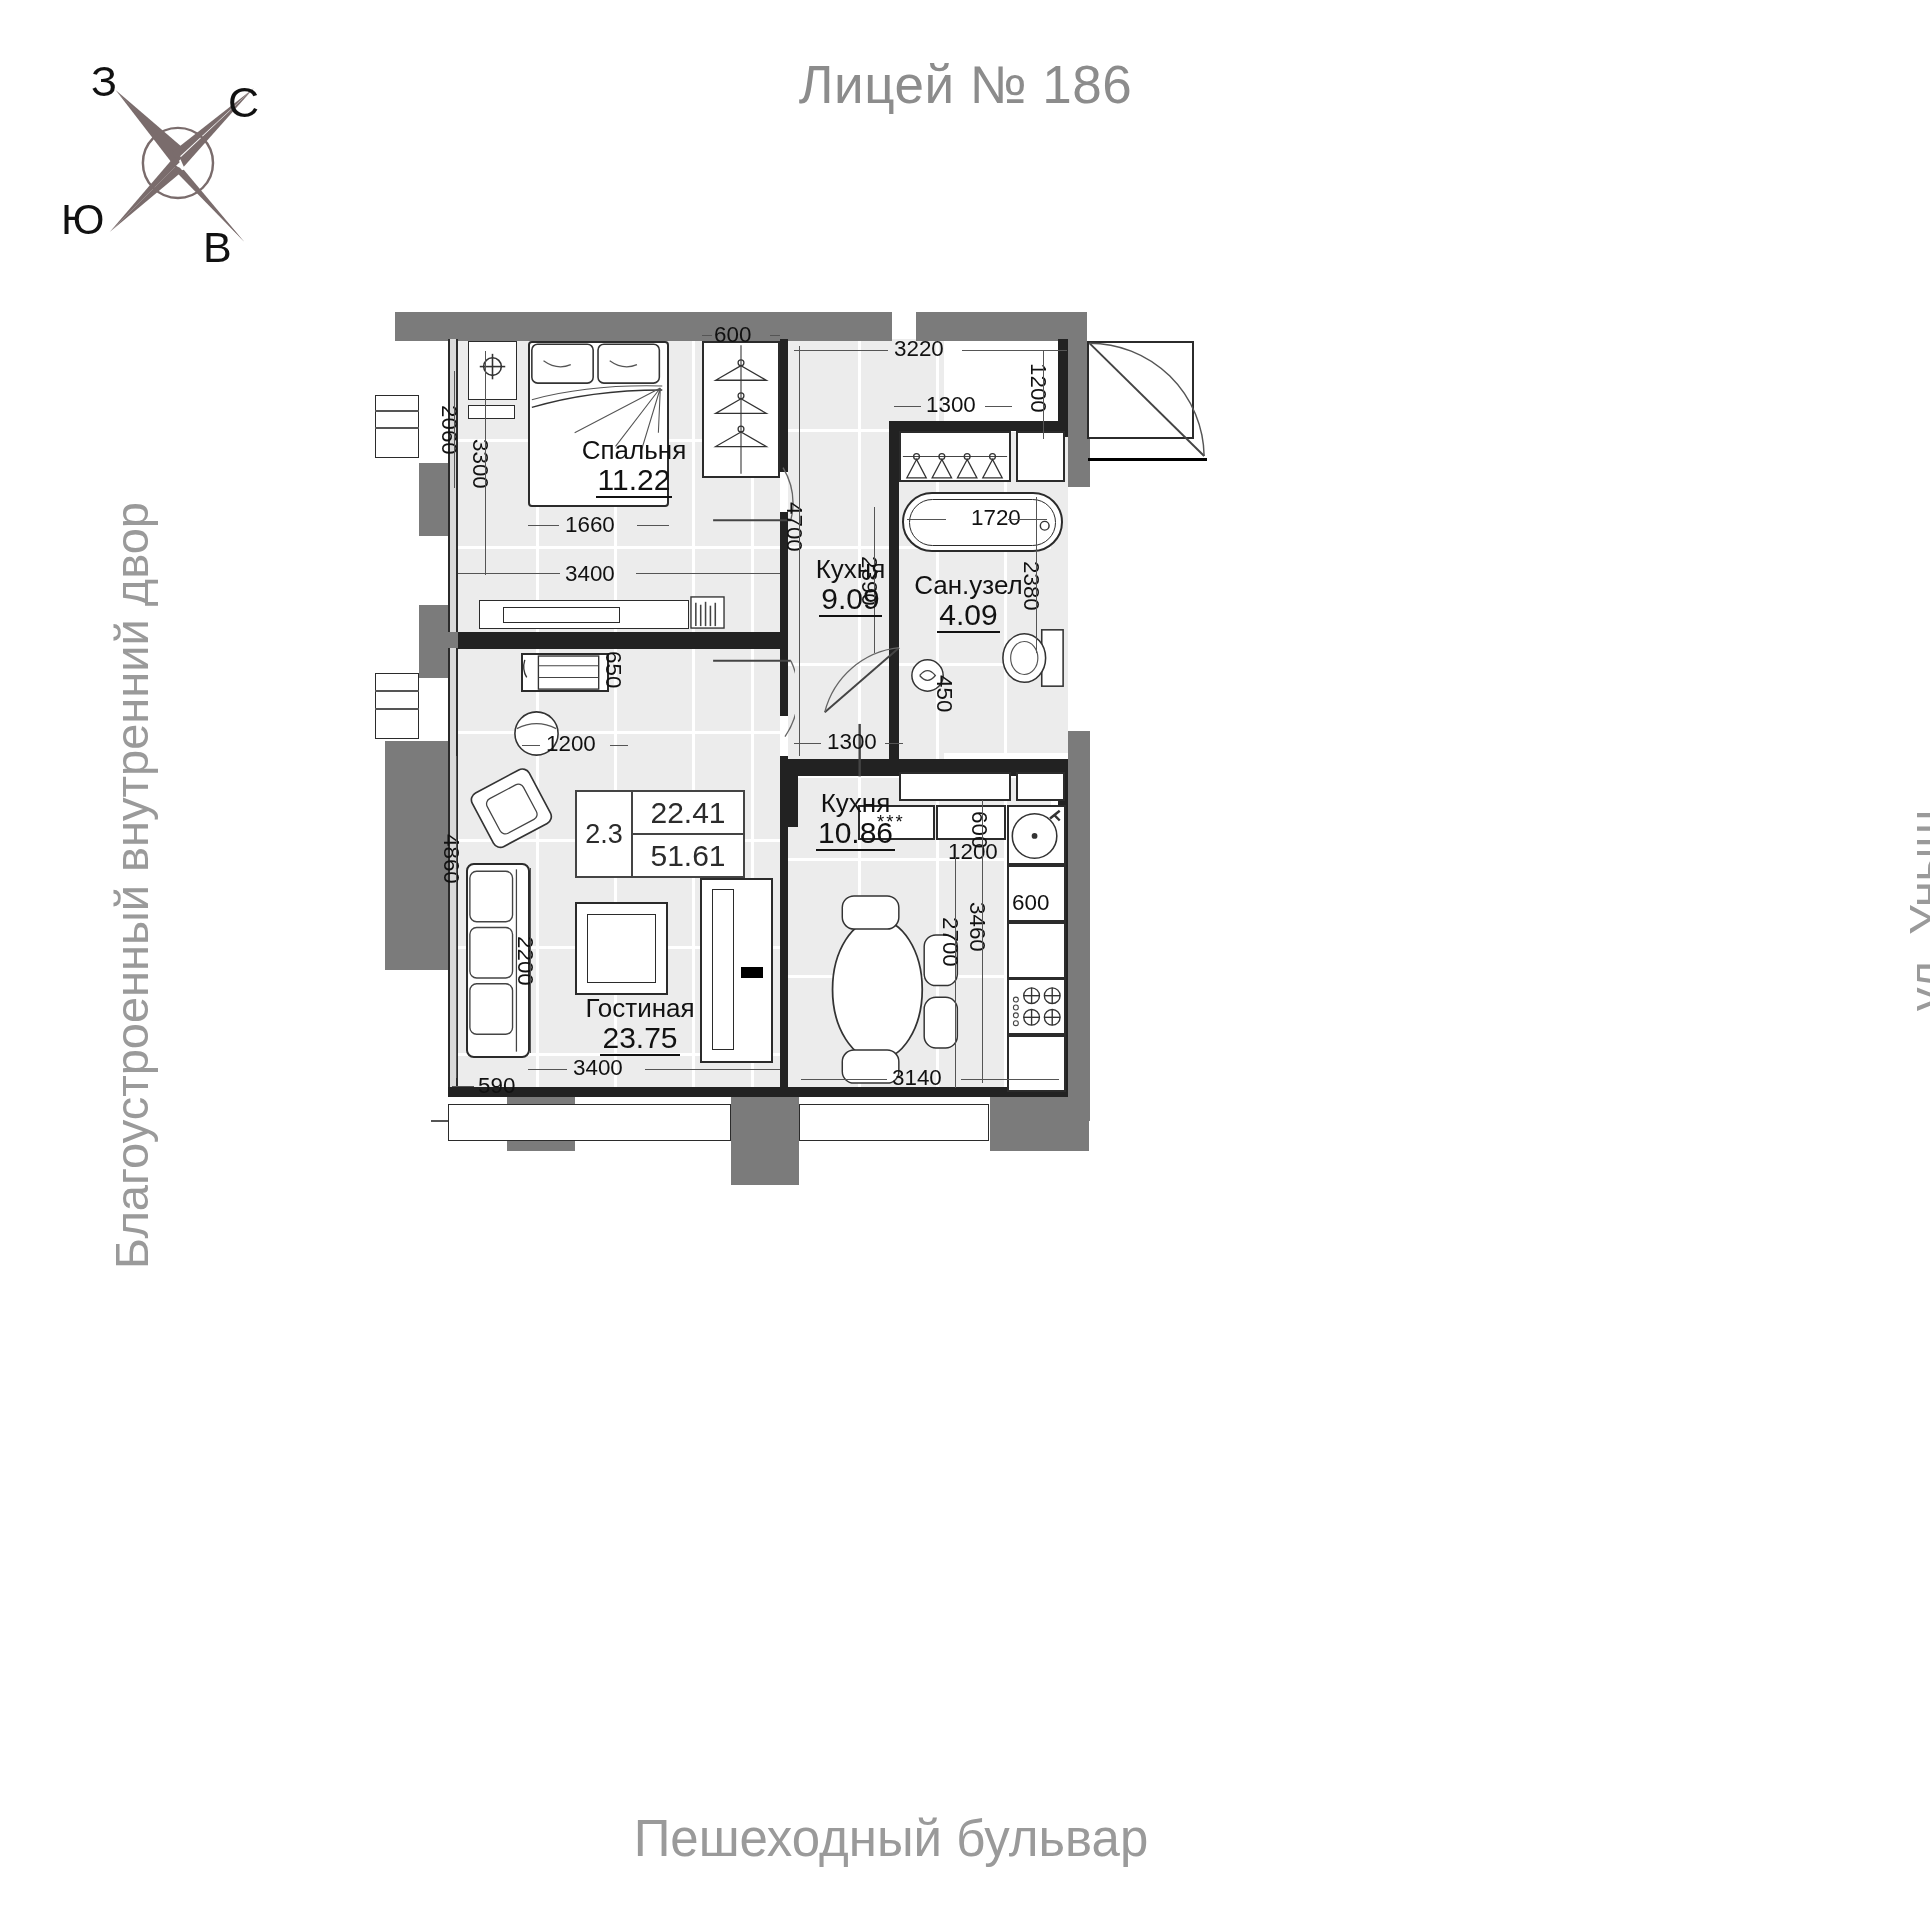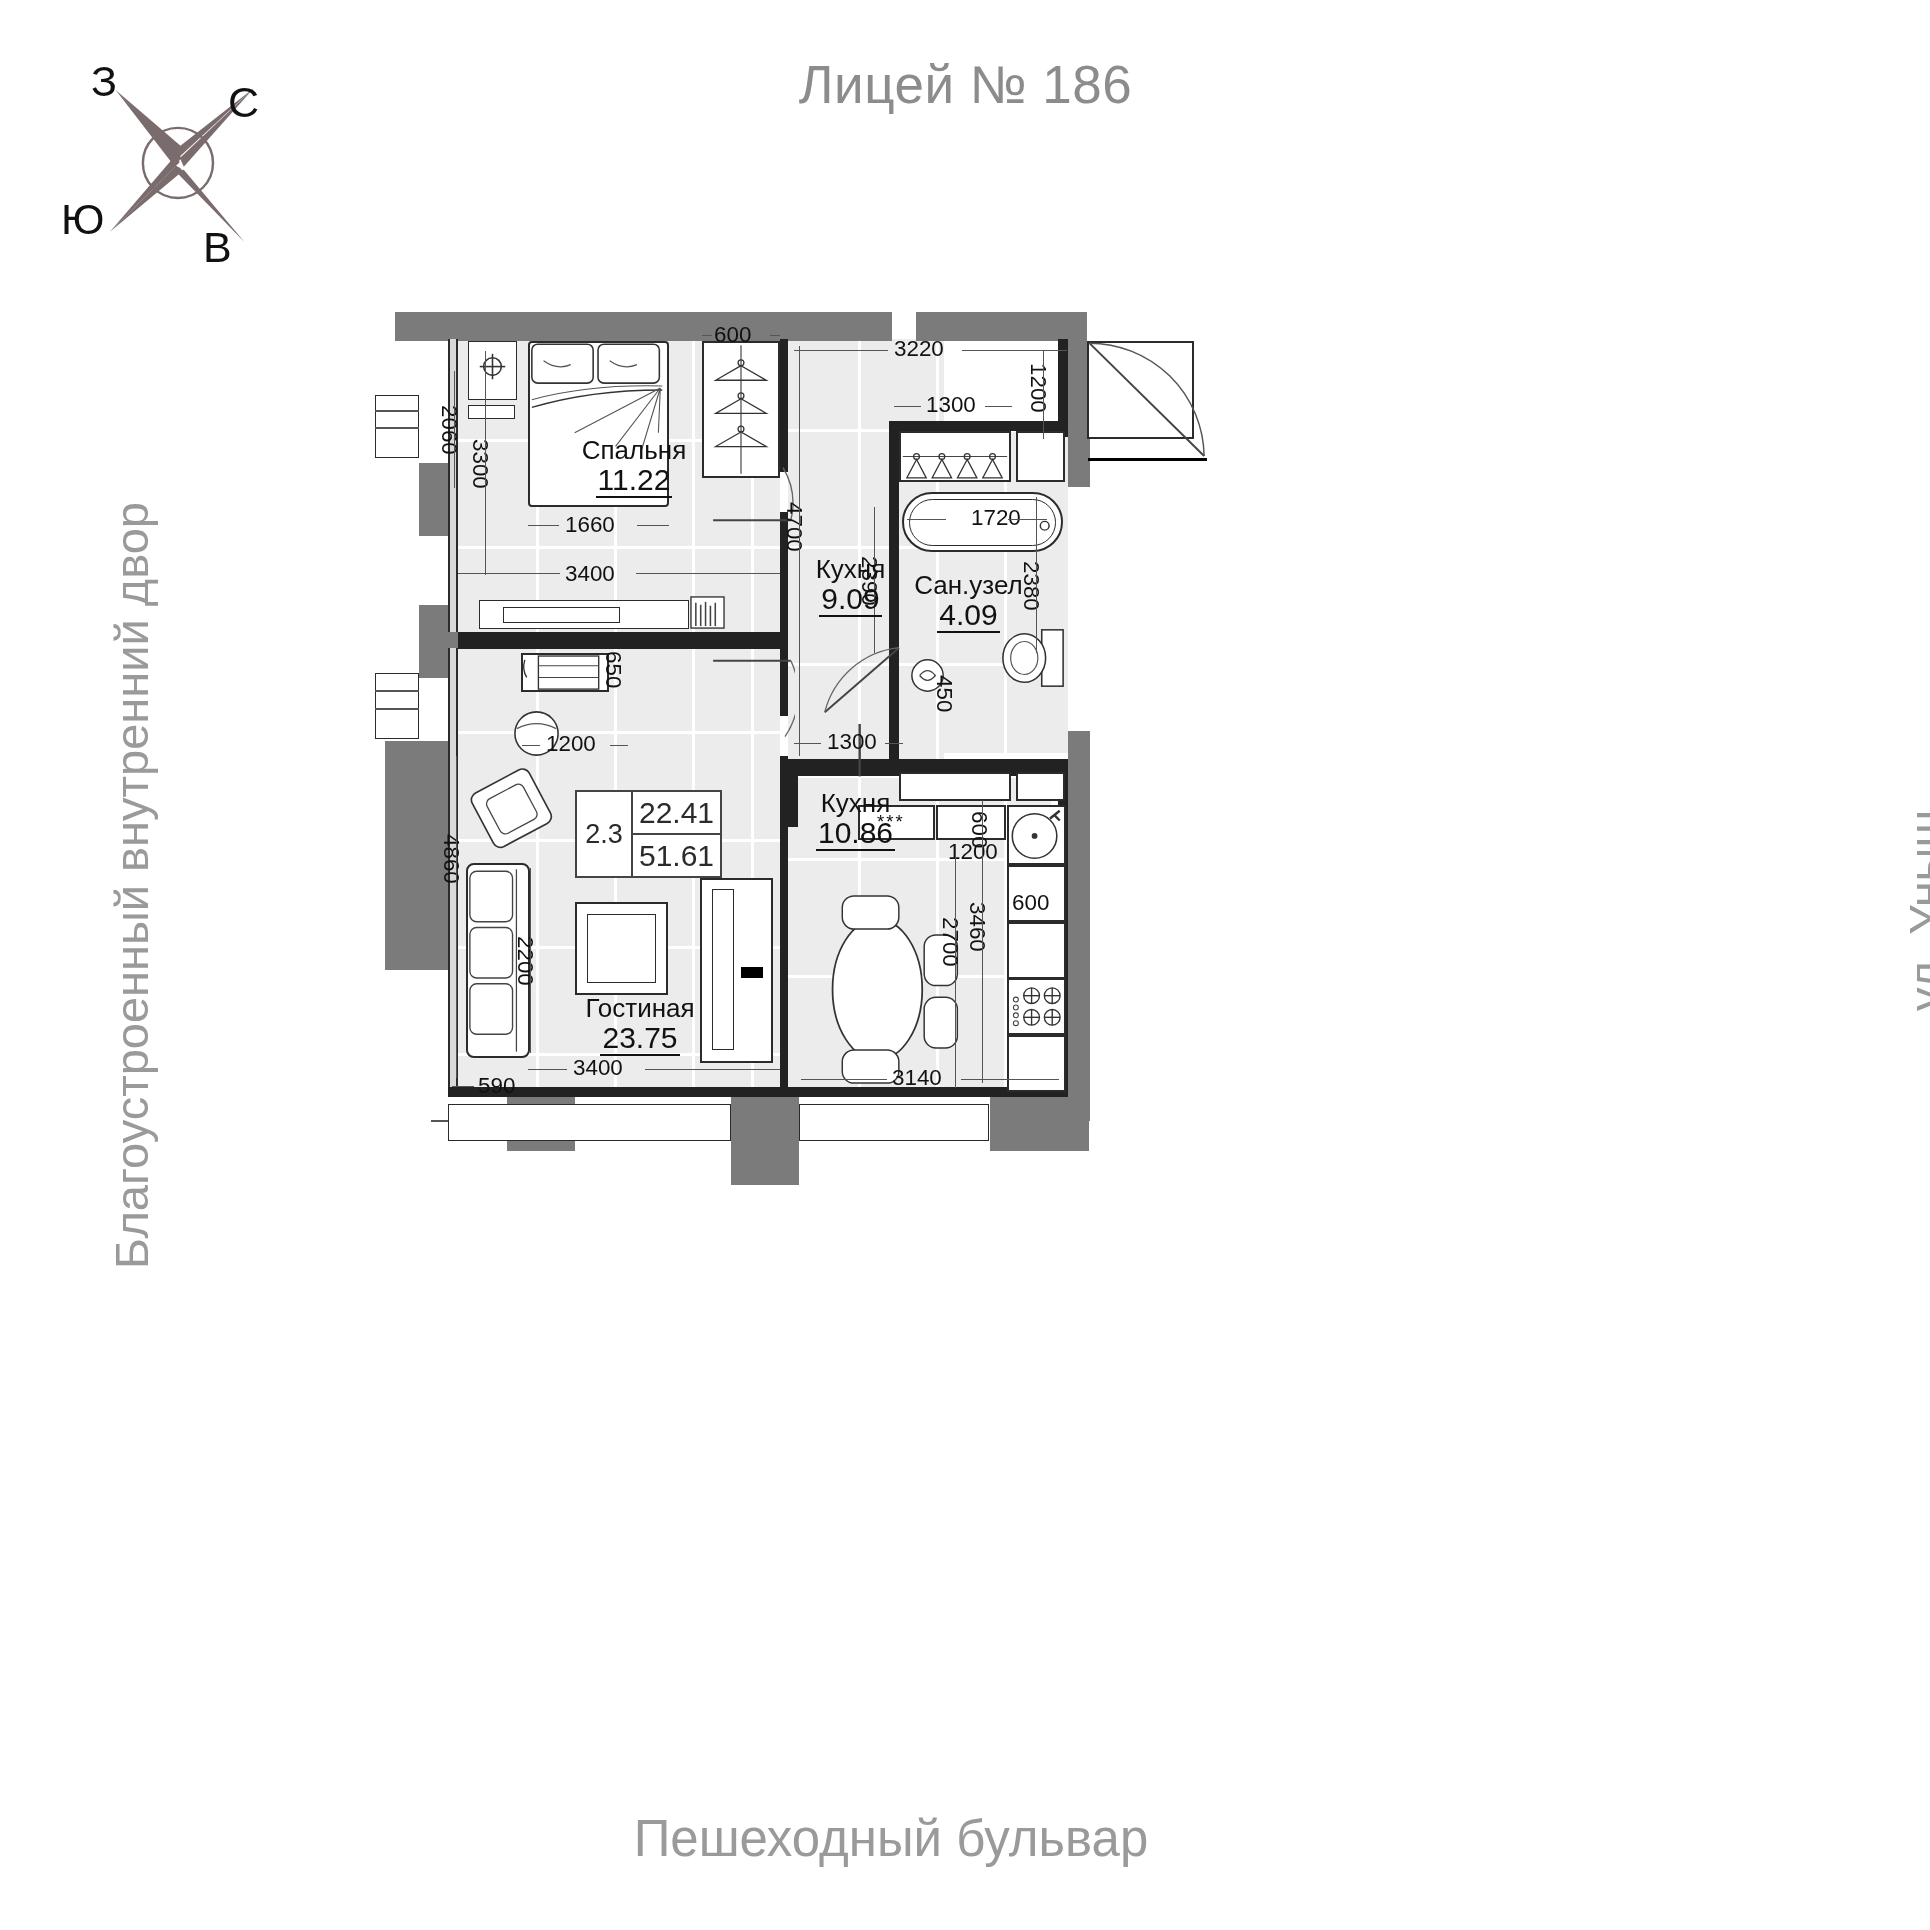--- a/index.html
+++ b/index.html
@@ -25,21 +25,21 @@
   .wln{position:absolute;background:#fff;}
   .thin{position:absolute;border:1px solid #2b2b2b;box-sizing:border-box;}
   .thin2{position:absolute;border:2px solid #2b2b2b;box-sizing:border-box;}
   .rlab{position:absolute;text-align:center;color:#111;font-size:26px;line-height:1.05;white-space:nowrap;}
   .rval{font-size:30px;border-bottom:2.4px solid #111;display:inline-block;padding:0 2px;}
   .dim{position:absolute;font-size:22.4px;color:#111;white-space:nowrap;}
   .dimvr{position:absolute;font-size:22.4px;color:#111;white-space:nowrap;transform:rotate(90deg);transform-origin:left top;}
   .dl{position:absolute;background:#000;height:1px;}
   .dlv{position:absolute;background:#000;width:1px;}
   
-  #infobox{position:absolute;left:156px;top:478px;width:147px;height:88px;border:2.4px solid #444;
+  #infobox{position:absolute;left:156px;top:478px;width:170px;height:88px;border:2.4px solid #444;
      box-sizing:border-box;background:#fff;display:flex;}
   #infobox .ib-l{width:54px;display:flex;align-items:center;justify-content:center;font-size:27px;color:#2b2b2b;border-right:2.4px solid #444;}
   #infobox .ib-r{flex:1;display:flex;flex-direction:column;}
   #infobox .ib-r div{flex:1;display:flex;align-items:center;justify-content:center;font-size:30px;color:#2b2b2b;}
   #infobox .ib-r div:first-child{border-bottom:2.4px solid #444;}
 </style>
 </head>
 <body>
 
 <div id="title">Лицей № 186</div>

